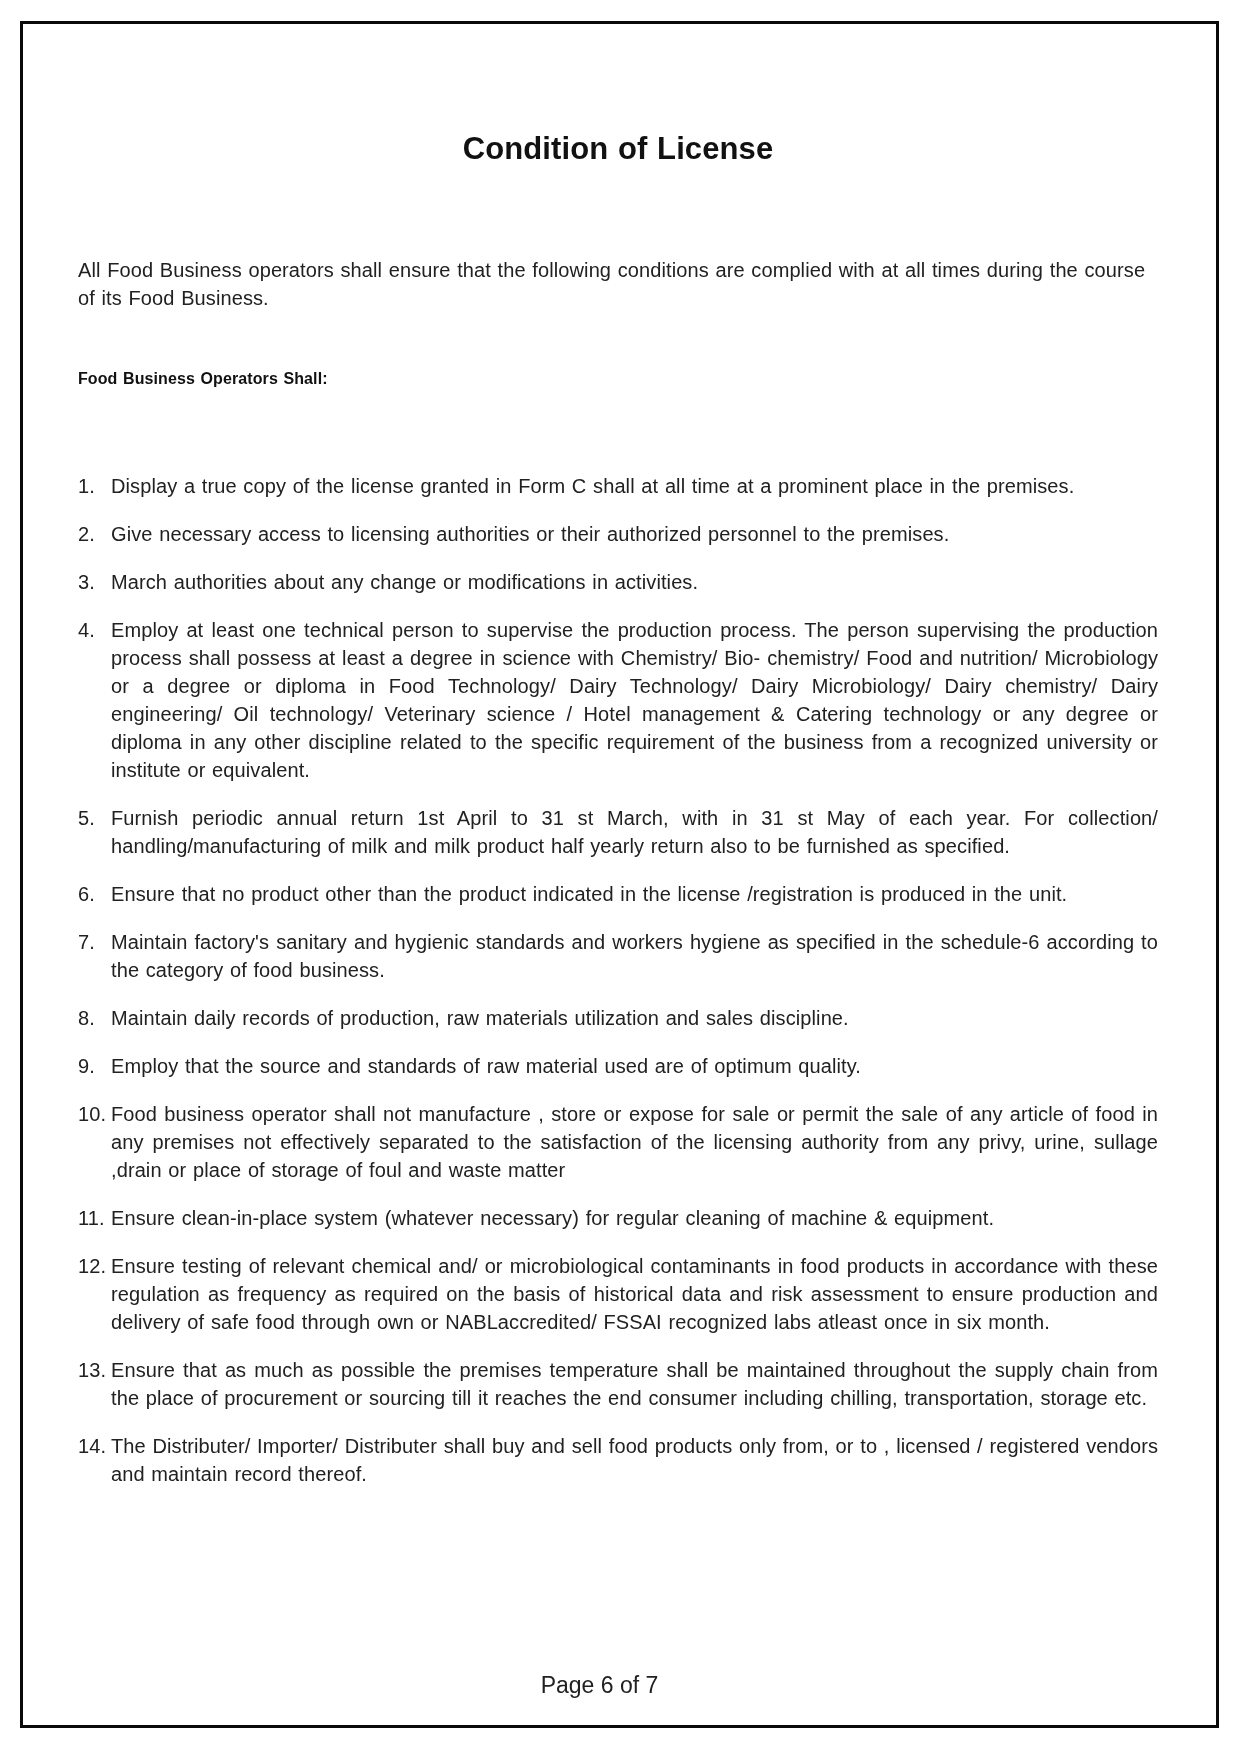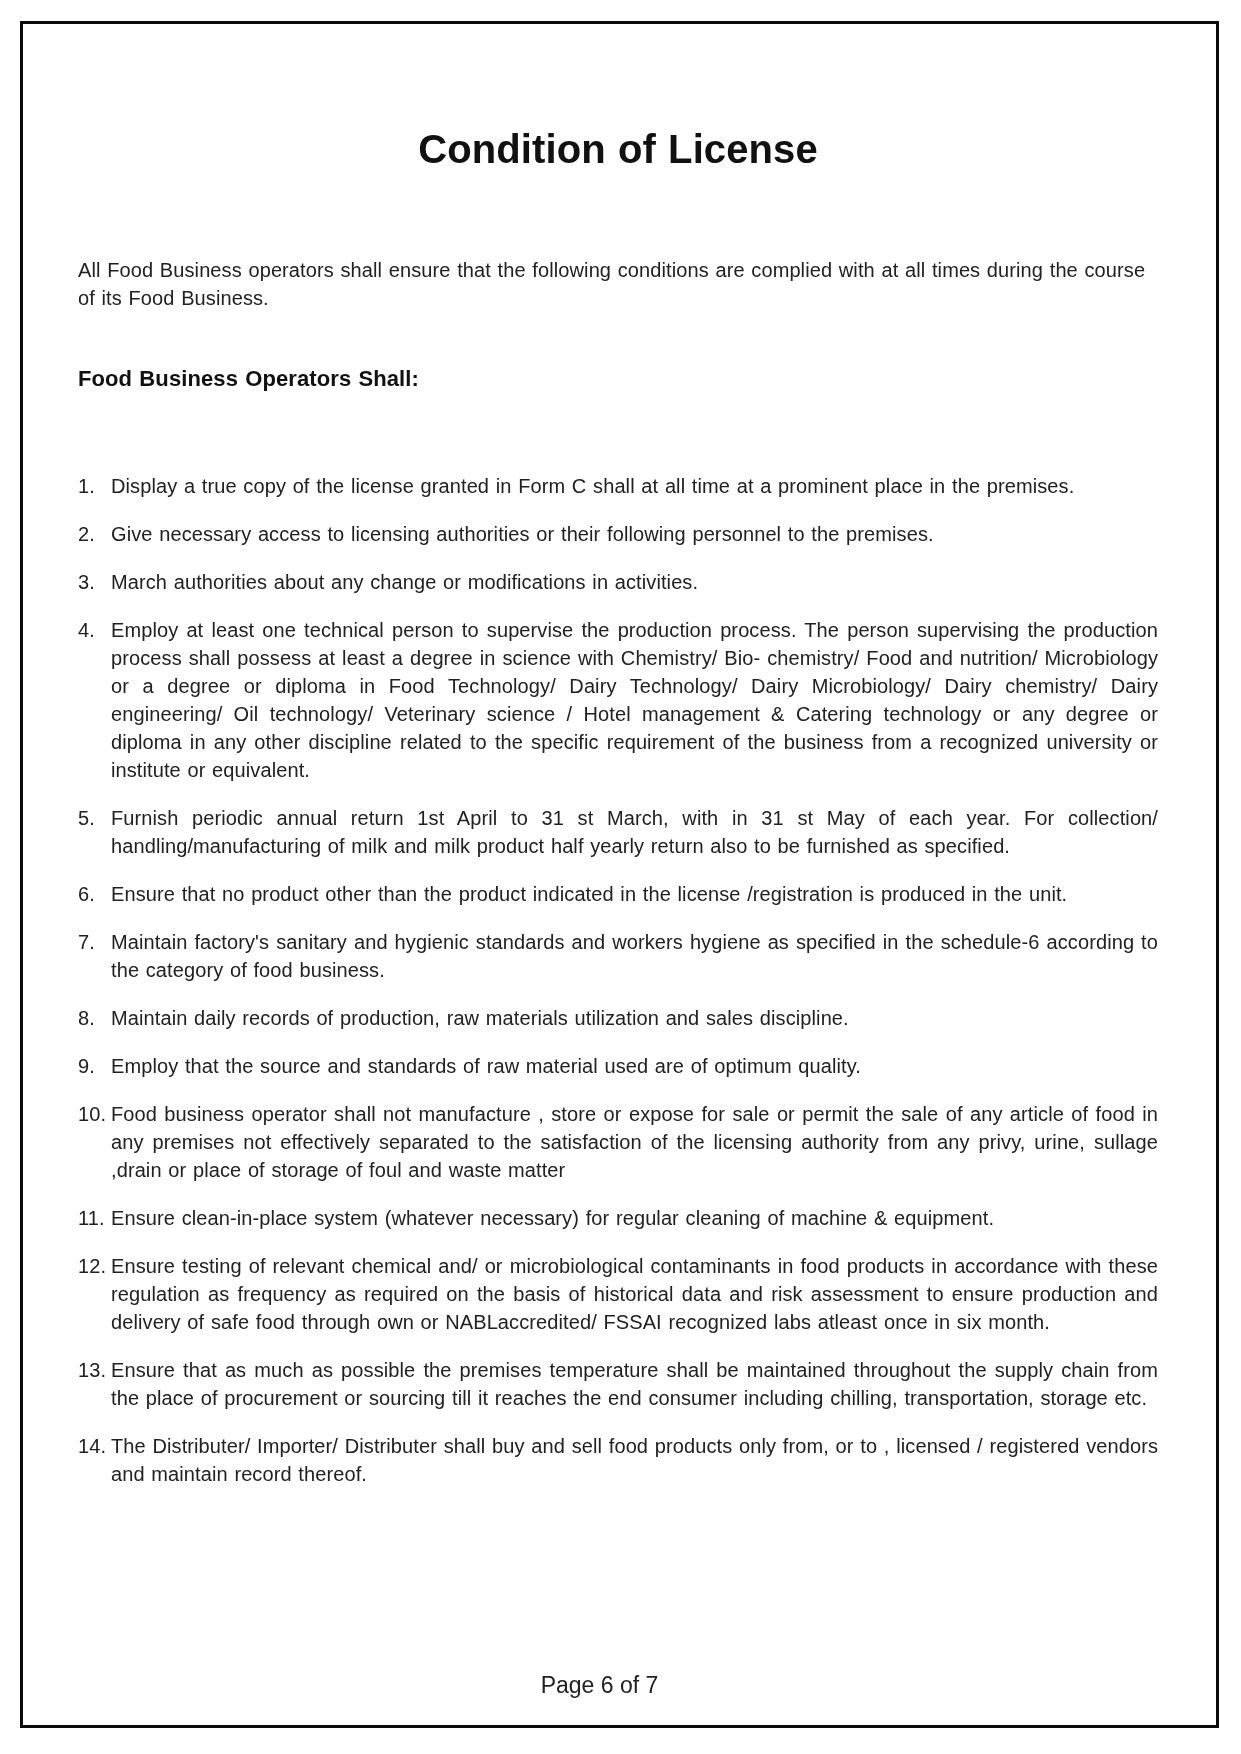--- a/index.html
+++ b/index.html
@@ -29,33 +29,33 @@
     width: 1080px;
     font-size: 20px;
     line-height: 28px;
     letter-spacing: 0.1px;
     word-spacing: 1px;
   }
   h1.doc-title {
     margin: 128px 0 0 0;
     padding: 0;
     text-align: center;
-    font-size: 40px;
+    font-size: 31px;
     line-height: 42px;
     font-weight: 700;
     color: #111111;
   }
   p.intro {
     margin: 86px 0 4px 0;
     padding: 0;
   }
   h2.section-heading {
     margin: 52px 0 0 0;
     padding: 0;
-    font-size: 22px;
+    font-size: 16px;
     line-height: 30px;
     font-weight: 700;
     color: #111111;
   }
   ol.conditions {
     margin: 78px 0 0 0;
     padding: 0;
     list-style: none;
     counter-reset: cond;
   }
@@ -99,21 +99,21 @@
 
   <h2 class="section-heading">Food Business Operators Shall:</h2>
 
   <ol class="conditions">
     <li>
       <span class="num"></span>
       <span class="txt">Display a true copy of the license granted in Form C shall at all time at a prominent place in the premises.</span>
     </li>
     <li>
       <span class="num"></span>
-      <span class="txt">Give necessary access to licensing authorities or their following personnel to the premises.</span>
+      <span class="txt">Give necessary access to licensing authorities or their authorized personnel to the premises.</span>
     </li>
     <li>
       <span class="num"></span>
       <span class="txt">March authorities about any change or modifications in activities.</span>
     </li>
     <li>
       <span class="num"></span>
       <span class="txt">Employ at least one technical person to supervise the production process. The person supervising the production process shall possess at least a degree in science with Chemistry/ Bio- chemistry/ Food and nutrition/ Microbiology or a degree or diploma in Food Technology/ Dairy Technology/ Dairy Microbiology/ Dairy chemistry/ Dairy engineering/ Oil technology/ Veterinary science / Hotel management &amp; Catering technology or any degree or diploma in any other discipline related to the specific requirement of the business from a recognized university or institute or equivalent.</span>
     </li>
     <li>

